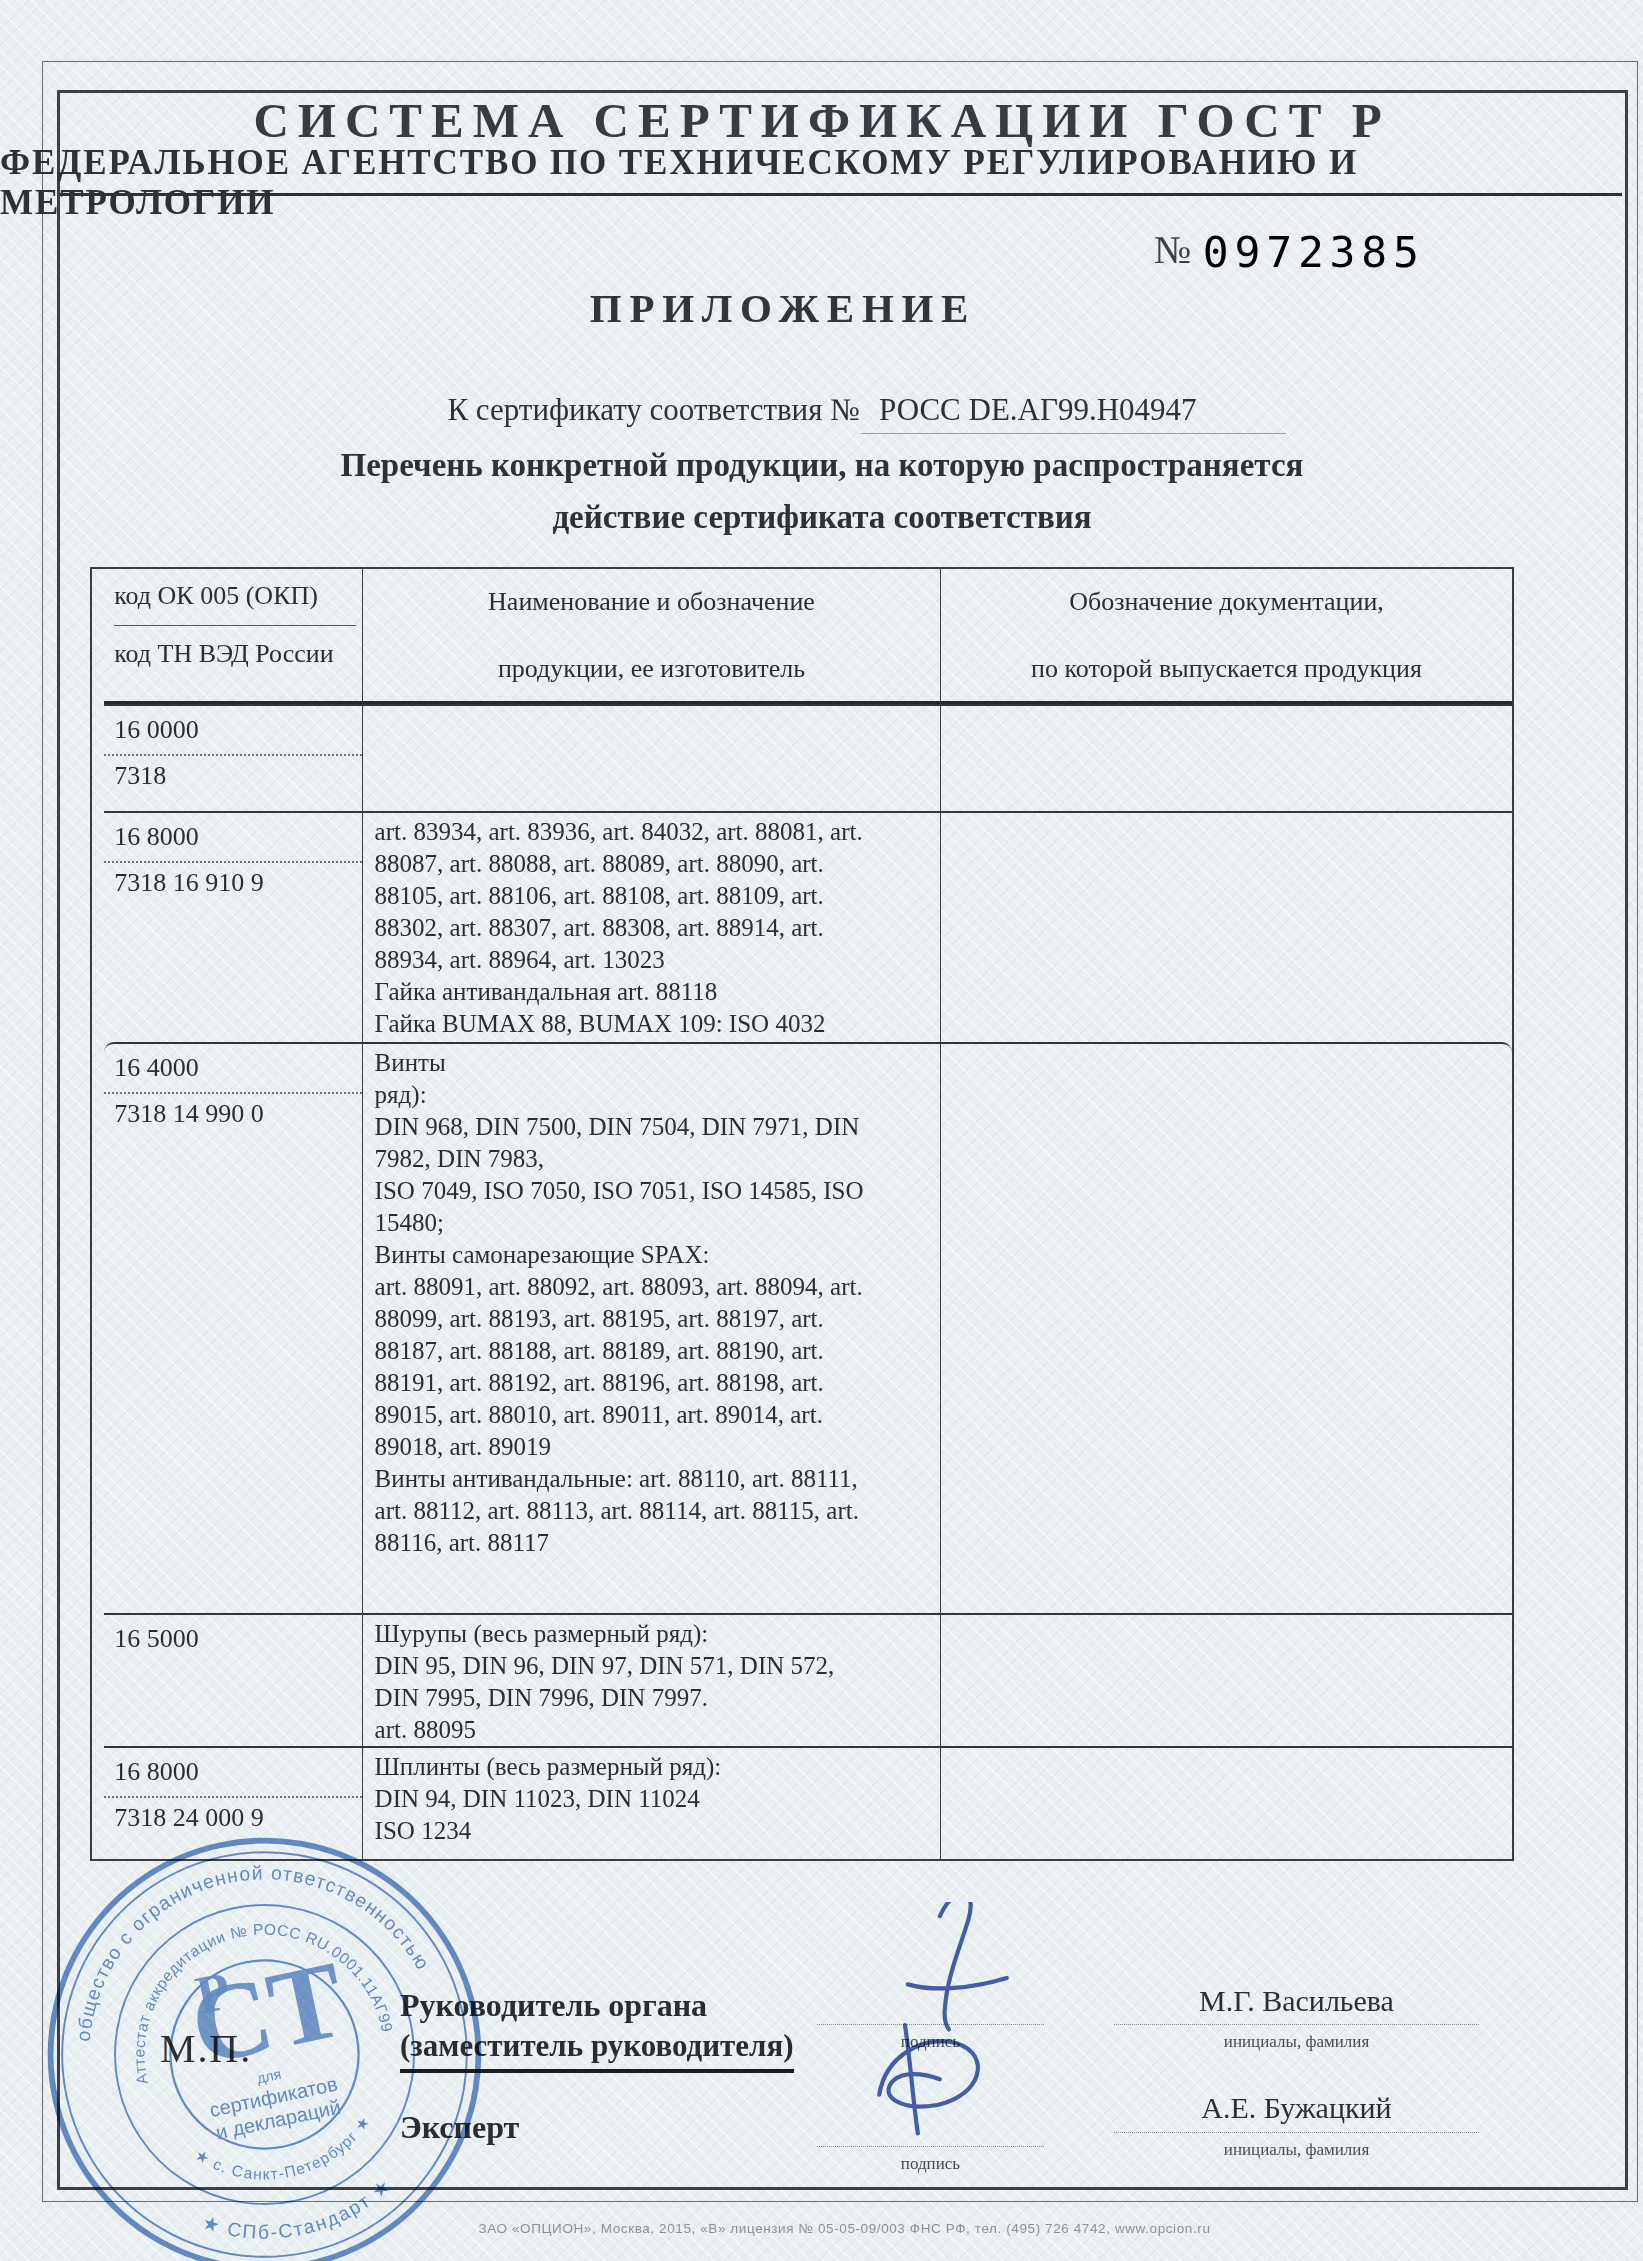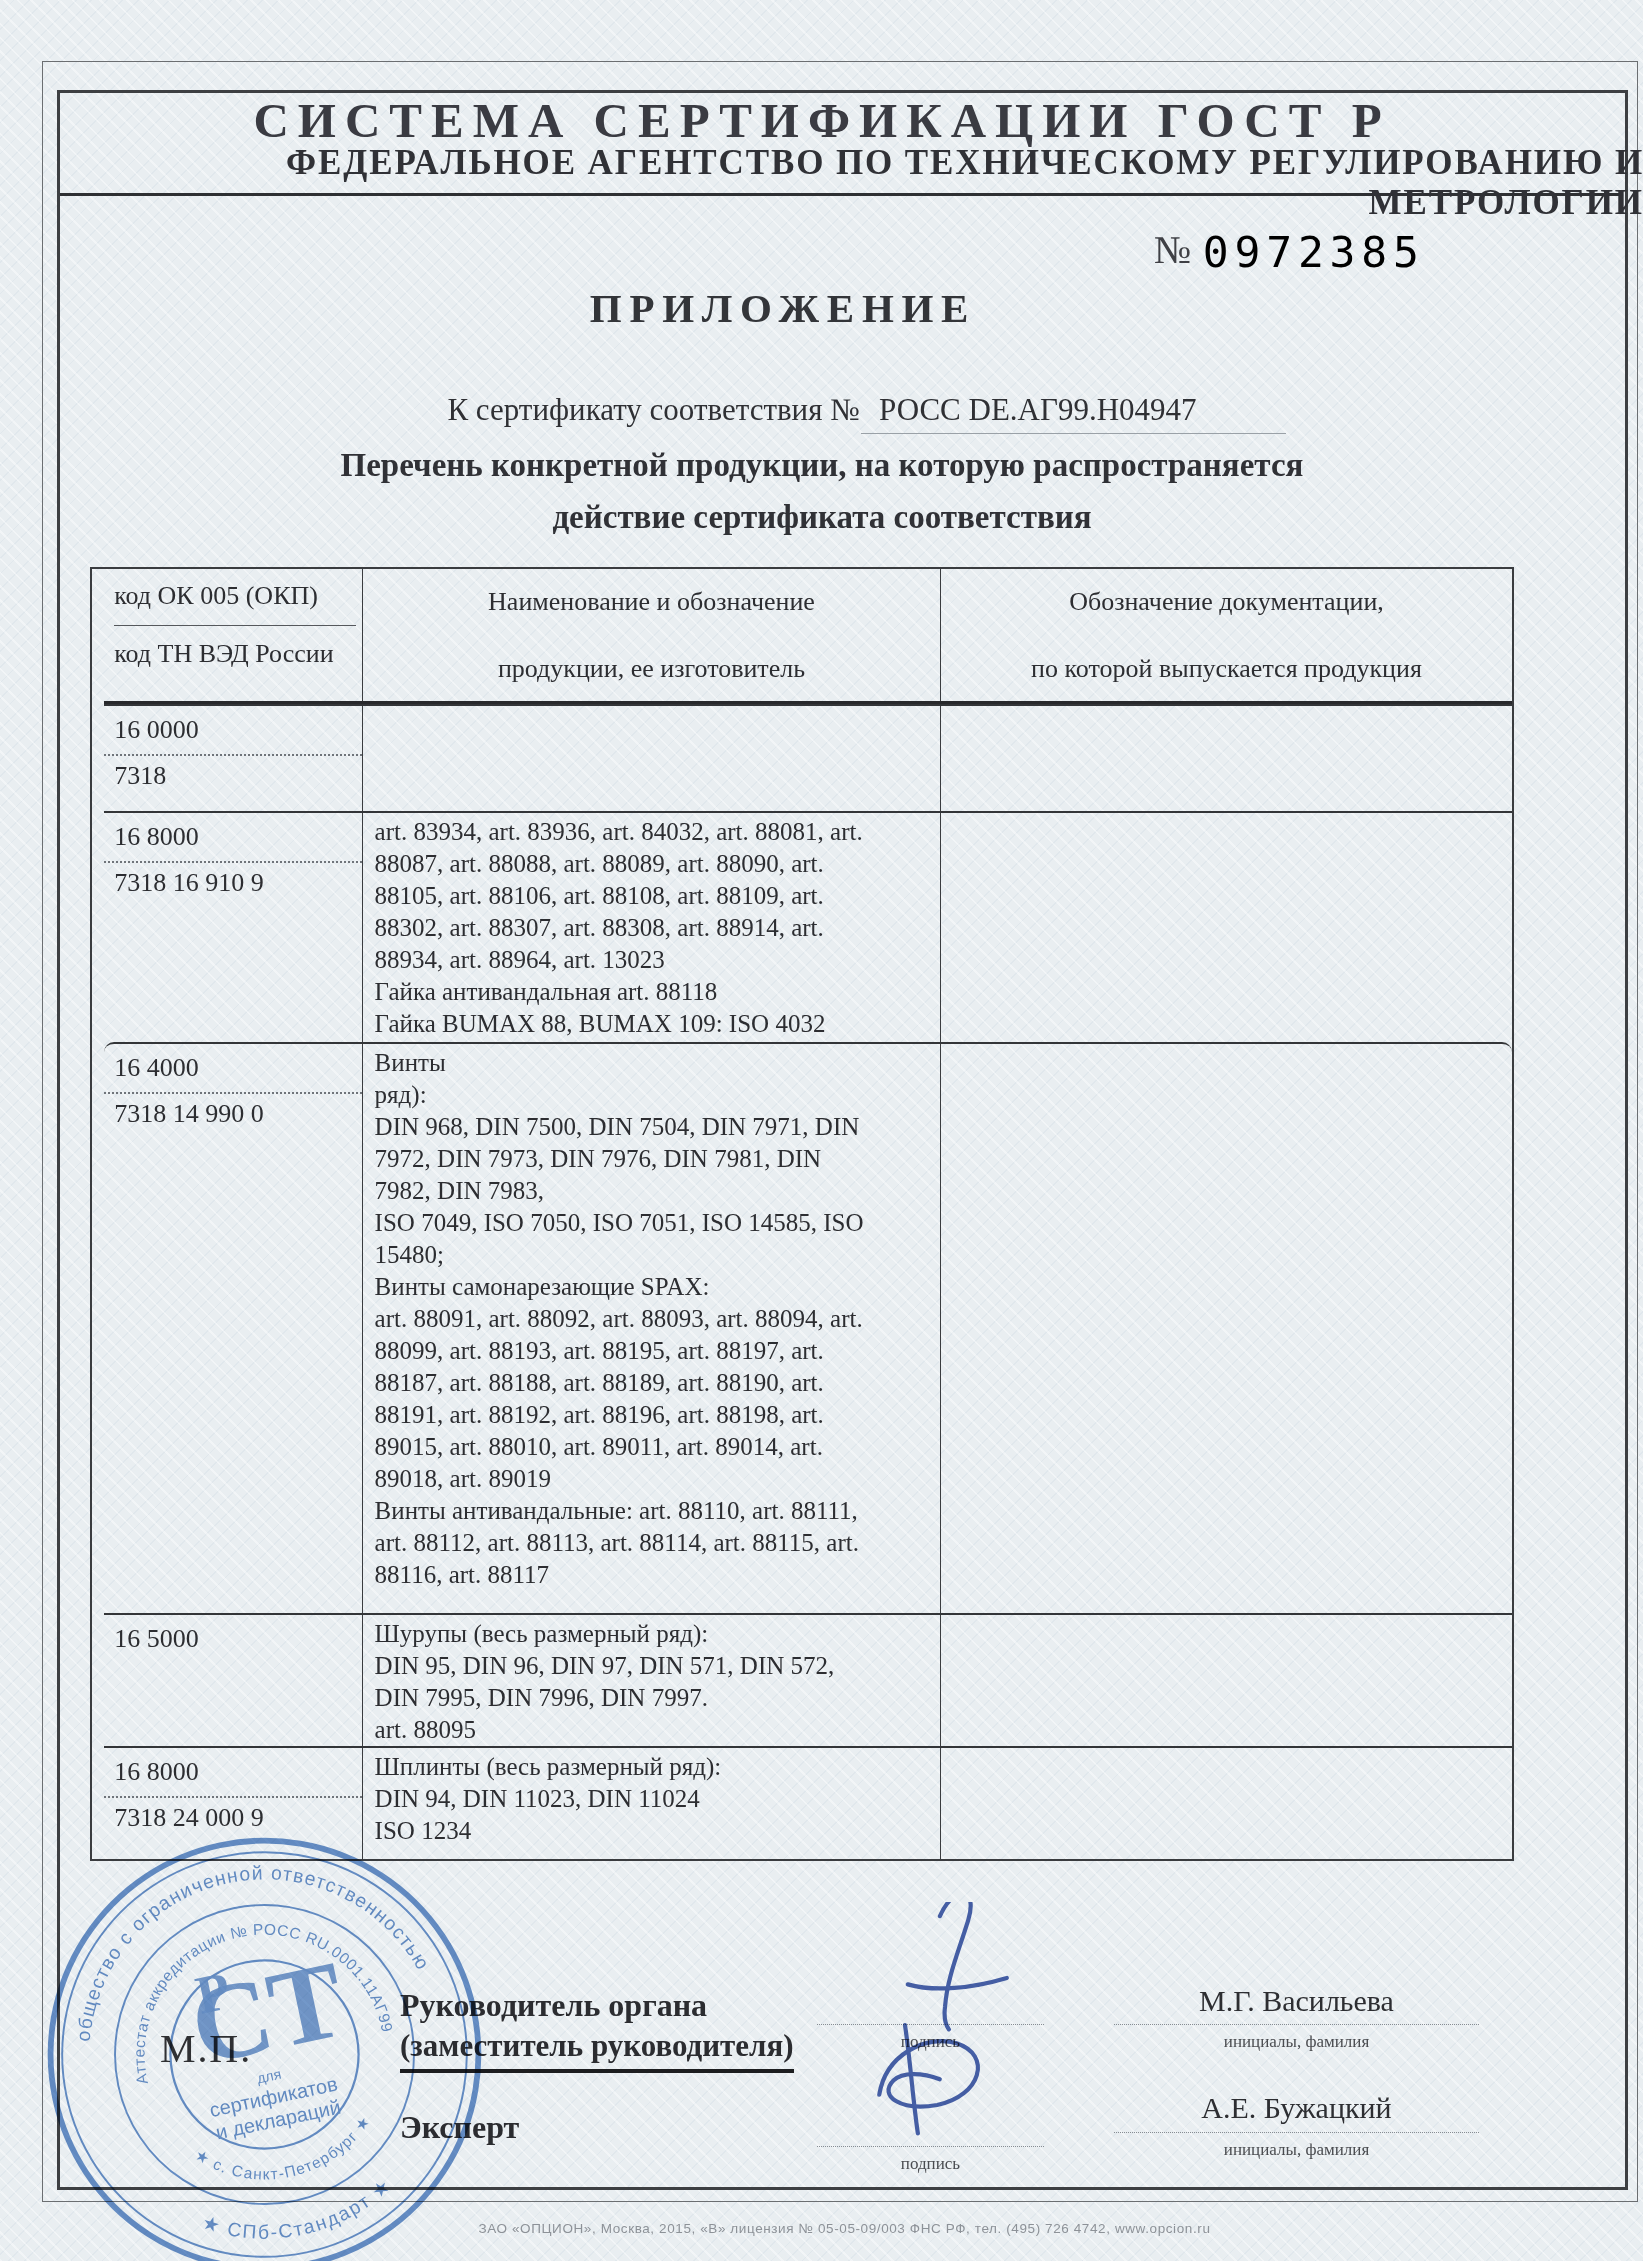--- a/index.html
+++ b/index.html
@@ -13,21 +13,21 @@
     color:#2c2d31;
   }
   .abs{position:absolute;}
   
   .frame-outer{left:42px;top:61px;width:1594px;height:2139px;border:1.3px solid #6b6e71;}
   .frame-inner{left:57px;top:90px;width:1565px;height:2094px;border:3.2px solid #3d3f42;}
   .header-rule{left:60px;top:193px;width:1562px;height:0;border-top:3.9px solid #2e3033;}
 
   .sys-title{left:0;top:92px;width:1644px;text-align:center;font-size:49px;font-weight:600;
     letter-spacing:9px;color:#3a3b42;}
-  .agency{left:0;top:143px;width:1644px;text-align:right;font-size:35px;font-weight:700;
+  .agency{left:0;top:143px;width:1644px;text-align:left;font-size:35px;font-weight:700;
     letter-spacing:1.9px;color:#303136;}
 
   .blank-no{left:1154px;top:227px;white-space:nowrap;}
   .blank-no .nosign{font-size:39px;color:#3f4045;vertical-align:top;}
   .blank-no .digits{font-family:"DejaVu Sans Mono",monospace;font-size:43px;letter-spacing:5.8px;
     color:#000000;margin-left:11.6px;}
 
   .doc-title{left:0;top:284px;width:1566px;text-align:center;font-size:41px;font-weight:600;
     letter-spacing:7.7px;color:#333539;}
 
@@ -155,21 +155,20 @@
   <div class="trow" style="height:569px;border-radius:10px;">
     <div class="cell c1 codecell">
       <div class="okp">16 4000</div>
       <div class="code-dots"></div>
       <div class="tnved">7318 14 990 0</div>
     </div>
     <div class="cell c2 lines">
         <div class="tline">Винты</div>
         <div class="tline">ряд):</div>
         <div class="tline">DIN 968, DIN 7500, DIN 7504, DIN 7971, DIN</div>
-        <div class="tline">7972, DIN 7973, DIN 7976, DIN 7981, DIN</div>
         <div class="tline">7982, DIN 7983,</div>
         <div class="tline">ISO 7049, ISO 7050, ISO 7051, ISO 14585, ISO</div>
         <div class="tline">15480;</div>
         <div class="tline">Винты самонарезающие SPAX:</div>
         <div class="tline">art. 88091, art. 88092, art. 88093, art. 88094, art.</div>
         <div class="tline">88099, art. 88193, art. 88195, art. 88197, art.</div>
         <div class="tline">88187, art. 88188, art. 88189, art. 88190, art.</div>
         <div class="tline">88191, art. 88192, art. 88196, art.  88198, art.</div>
         <div class="tline">89015, art.  88010, art.  89011, art. 89014, art.</div>
         <div class="tline">89018, art. 89019</div>

